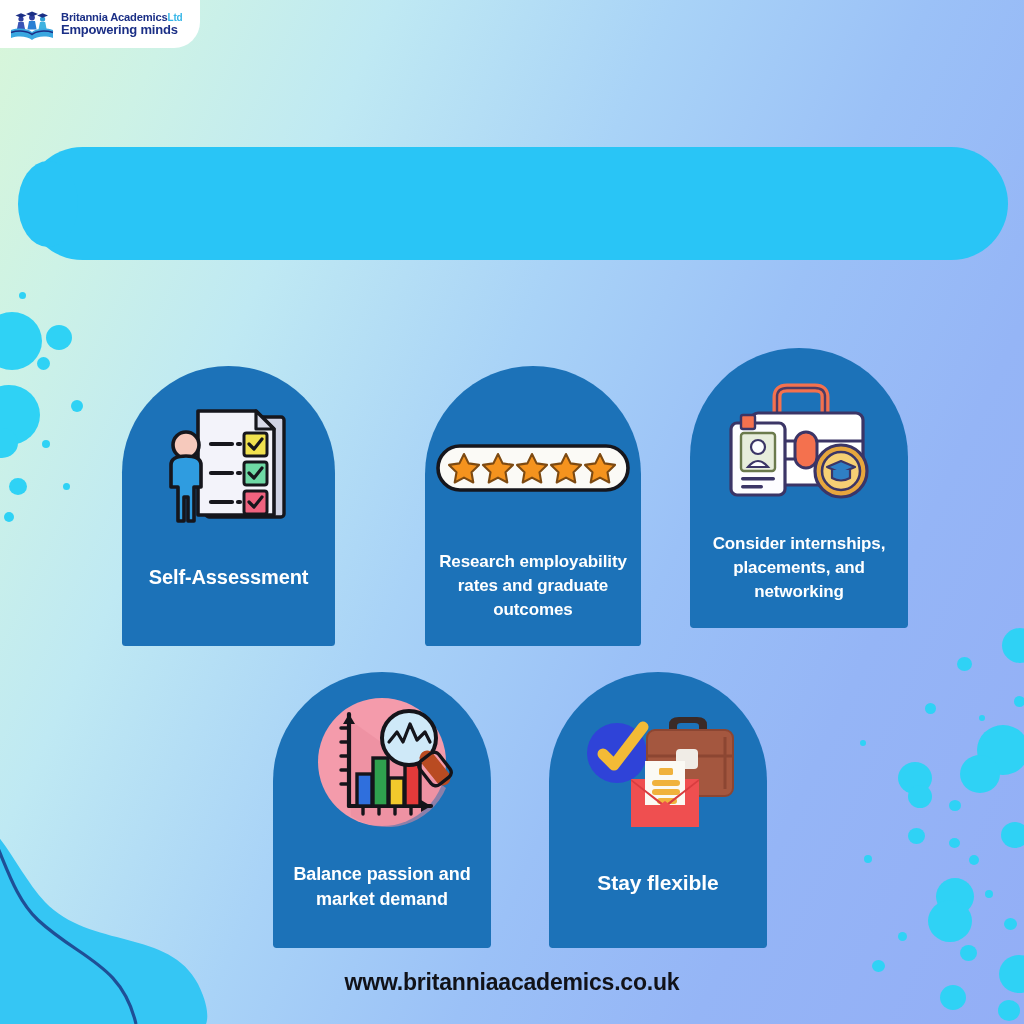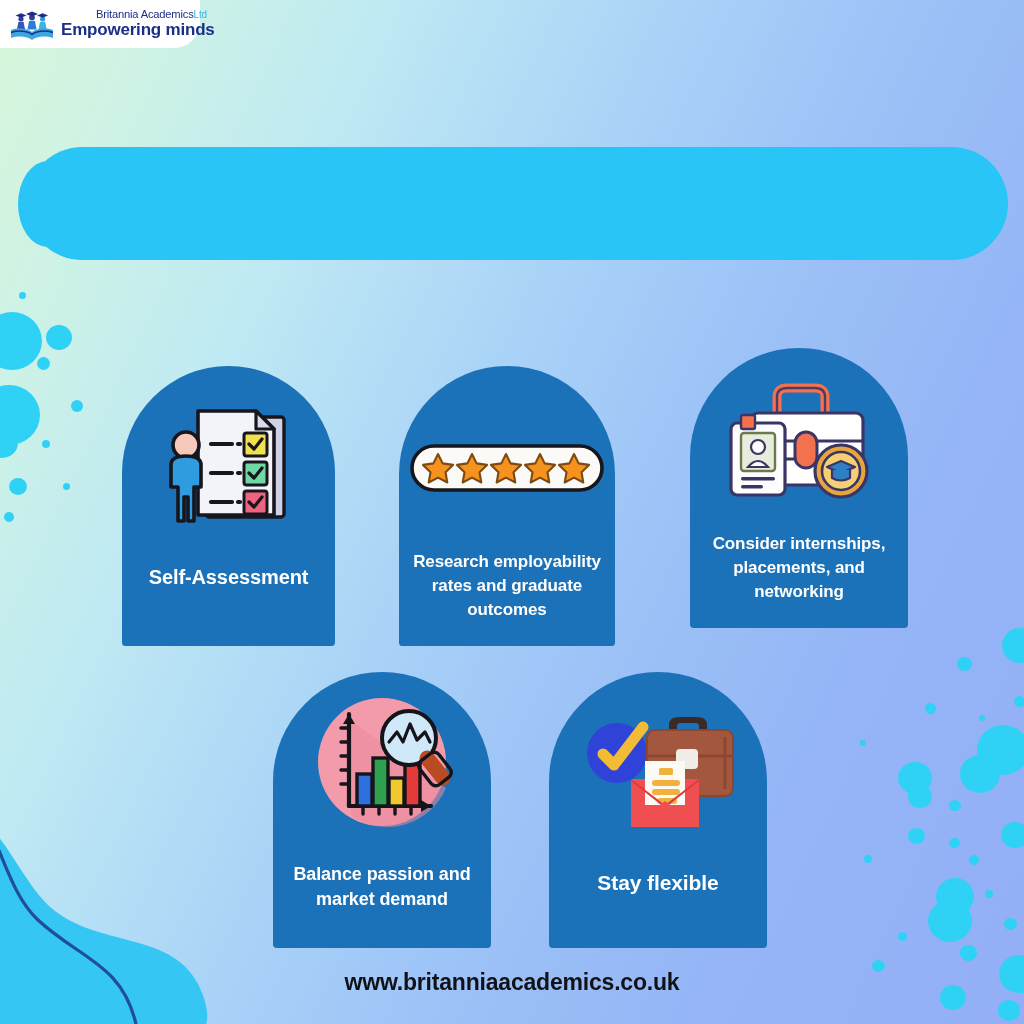--- a/index.html
+++ b/index.html
@@ -25,23 +25,23 @@
 
   
   #logo-badge{
     position:absolute;left:0;top:0;width:200px;height:48px;
     background:#ffffff;border-bottom-right-radius:26px;
     display:flex;align-items:center;gap:6px;padding-left:9px;
     box-sizing:border-box;z-index:40;
   }
   #logo-mark{width:46px;height:36px;flex:0 0 46px;}
   #logo-text{display:flex;flex-direction:column;line-height:1.08;}
-  .logo-l1{font-size:11.2px;font-weight:normal;color:#1b2f86;letter-spacing:-.2px;white-space:nowrap;margin-left:35px;}
+  .logo-l1{font-size:11.2px;font-weight:bold;color:#1b2f86;letter-spacing:-.2px;white-space:nowrap;}
   .logo-l1 .ltd{color:#35b6e8;font-size:10px;}
-  .logo-l2{font-size:17px;font-weight:bold;color:#1b2f86;letter-spacing:-.2px;white-space:nowrap;}
+  .logo-l2{font-size:13px;font-weight:bold;color:#1b2f86;letter-spacing:-.2px;white-space:nowrap;}
 
   
   #title-wrap{position:absolute;left:0;top:92px;width:1024px;z-index:30;}
   .tline{
     position:relative;text-align:center;
     font-family:"Liberation Sans", sans-serif;
     font-weight:bold;color:#07070a;
     font-size:57px;line-height:66px;letter-spacing:.5px;
     transform:scaleX(1.06);transform-origin:center;
   }
@@ -188,21 +188,21 @@
           <line x1="80" y1="101" x2="82" y2="101"></line>
         </g>
 
         <circle cx="28" cy="44" r="13" fill="#f6c9bc" stroke="#16161c" stroke-width="3.6"></circle>
         <path d="M13 64 C13 57 20 55 28 55 C36 55 43 57 43 64 L43 86 L36 86 L36 120 L30 120 L30 96 L26 96 L26 120 L20 120 L20 86 L13 86 Z" fill="#2f9ce0" stroke="#16161c" stroke-width="3.6" stroke-linejoin="round"></path>
       </svg>
     </div>
     <div class="card-label" style="font-size:20px;line-height:25px;padding-bottom:56px;">Self-Assessment</div>
   </div>
 
-  <div class="card" style="left:399px;top:366px;width:216px;height:280px;">
+  <div class="card" style="left:425px;top:366px;width:216px;height:280px;">
     <div class="card-icon" style="padding-top:18px;">
       <svg width="196" height="60" viewBox="0 0 196 60">
         <rect x="3" y="9" width="190" height="44" rx="22" fill="#fbfaf6" stroke="#16161c" stroke-width="3.6"></rect>
         <g fill="#f5931e" stroke="#7d4a12" stroke-width="2.1" stroke-linejoin="round">
           <path d="M29 17 L33.6 26.4 L44 27.9 L36.5 35.2 L38.3 45.5 L29 40.6 L19.7 45.5 L21.5 35.2 L14 27.9 L24.4 26.4 Z"></path>
           <path d="M63 17 L67.6 26.4 L78 27.9 L70.5 35.2 L72.3 45.5 L63 40.6 L53.7 45.5 L55.5 35.2 L48 27.9 L58.4 26.4 Z"></path>
           <path d="M97 17 L101.6 26.4 L112 27.9 L104.5 35.2 L106.3 45.5 L97 40.6 L87.7 45.5 L89.5 35.2 L82 27.9 L92.4 26.4 Z"></path>
           <path d="M131 17 L135.6 26.4 L146 27.9 L138.5 35.2 L140.3 45.5 L131 40.6 L121.7 45.5 L123.5 35.2 L116 27.9 L126.4 26.4 Z"></path>
           <path d="M165 17 L169.6 26.4 L180 27.9 L172.5 35.2 L174.3 45.5 L165 40.6 L155.7 45.5 L157.5 35.2 L150 27.9 L160.4 26.4 Z"></path>
         </g>

